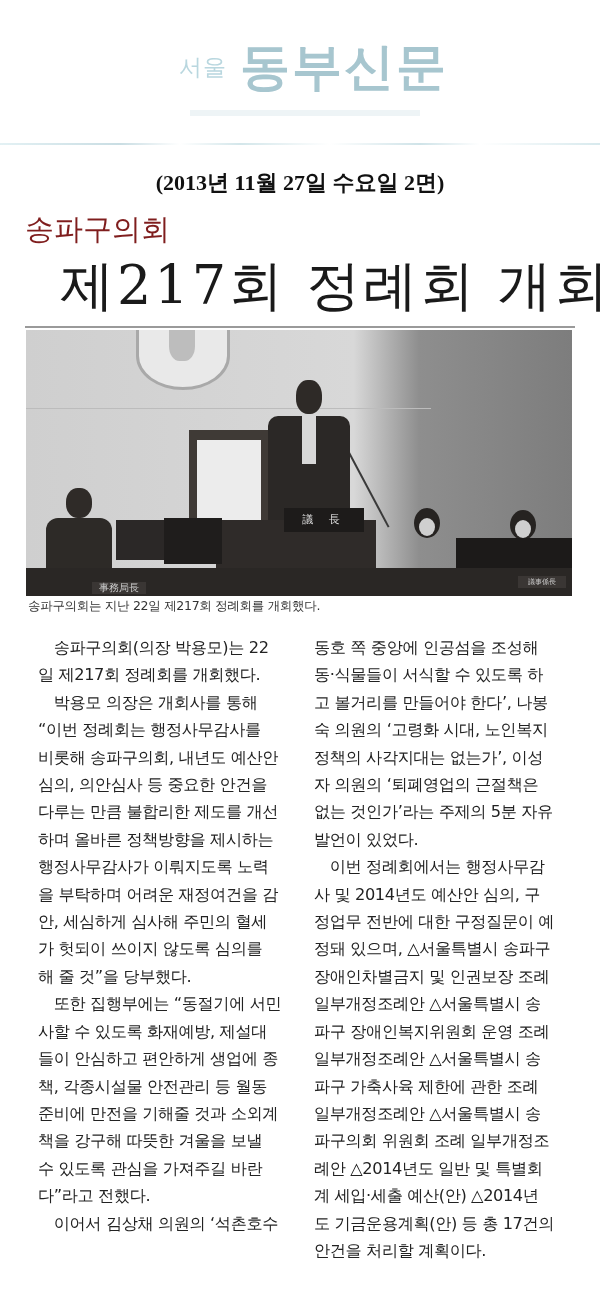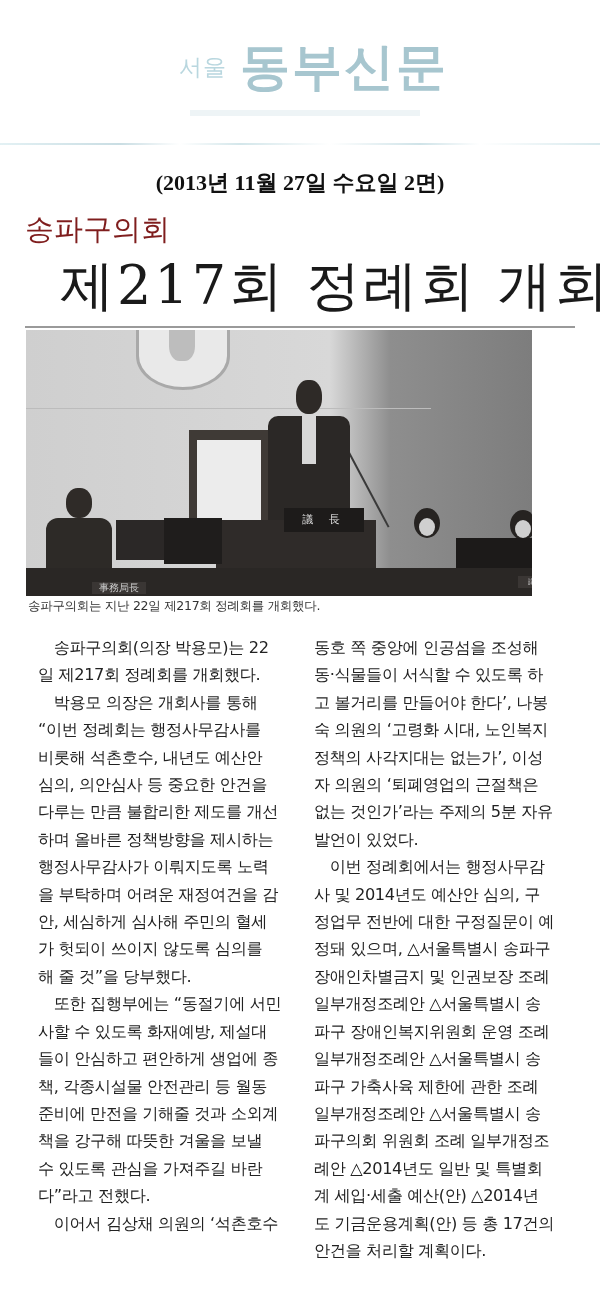--- a/index.html
+++ b/index.html
@@ -10,21 +10,21 @@
   .mast-big { position:absolute; left:240px; top:34px; font-size:50px; font-weight:bold; color:#a7c6cf; letter-spacing:2px; }
   .mast-sub { position:absolute; left:190px; top:110px; width:230px; height:6px; background:#eef4f6; }
   .mast-rule { position:absolute; left:0; top:143px; width:600px; height:2px;
                background:linear-gradient(90deg,#e3f1f4 0%,#c9dde3 20%,#fff 30%,#d3e6ea 40%,#fff 55%,#cfe3e8 70%,#fff 80%,#d7e9ed 100%); }
   .date-line { position:absolute; left:0; top:168px; width:600px; text-align:center;
                font-family:Liberation Serif, serif; font-weight:bold; font-size:22px; color:#111; }
   .kicker { position:absolute; left:25px; top:210px; font-size:29px; color:#7f1d1d; }
   .headline { position:absolute; left:60px; top:250px; font-family:"DejaVu Serif", serif;
               font-size:54px; color:#1a1a1a; letter-spacing:3px; white-space:nowrap; }
   .head-rule { position:absolute; left:25px; top:326px; width:550px; height:2px; background:#9a9a9a; }
-  .photo { position:absolute; left:26px; top:330px; width:506px; height:266px; overflow:hidden;
+  .photo { position:absolute; left:26px; top:330px; width:546px; height:266px; overflow:hidden;
            background:linear-gradient(90deg,#cfcfcf 0%,#d8d8d8 60%,#8e8e8e 72%,#7d7d7d 100%); }
   .photo .wall-line { position:absolute; left:0; top:78px; width:405px; height:1px; background:#bcbcbc; }
   .photo .emblem { position:absolute; left:110px; top:-8px; width:88px; height:62px; border-radius:0 0 50% 50%;
                    background:#e9e9e9; border:3px solid #a9a9a9; }
   .photo .emblem-inner { position:absolute; left:30px; top:0; width:26px; height:36px; background:#bdbdbd; border-radius:0 0 40% 40%; }
   .photo .chair { position:absolute; left:163px; top:100px; width:80px; height:110px; background:#3f3a36; }
   .photo .chair-pad { position:absolute; left:8px; top:10px; width:64px; height:90px; background:#ececec; }
   .photo .speaker { position:absolute; left:242px; top:50px; width:82px; height:140px; }
   .photo .speaker-head { position:absolute; left:28px; top:0; width:26px; height:34px; border-radius:45%; background:#2e2a27; }
   .photo .speaker-body { position:absolute; left:0; top:36px; width:82px; height:110px; background:#2b2826; border-radius:10px 10px 0 0; }
@@ -104,21 +104,21 @@
   <div class="plate-right">議事係長</div>
 </div>
 
 <div class="caption">송파구의회는 지난 22일 제217회 정례회를 개회했다.</div>
 
 <div class="col col-left" id="col0">
     <span class="line">　송파구의회(의장 박용모)는 22</span>
     <span class="line">일 제217회 정례회를 개회했다.</span>
     <span class="line">　박용모 의장은 개회사를 통해</span>
     <span class="line">“이번 정례회는 행정사무감사를</span>
-    <span class="line">비롯해 석촌호수, 내년도 예산안</span>
+    <span class="line">비롯해 송파구의회, 내년도 예산안</span>
     <span class="line">심의, 의안심사 등 중요한 안건을</span>
     <span class="line">다루는 만큼 불합리한 제도를 개선</span>
     <span class="line">하며 올바른 정책방향을 제시하는</span>
     <span class="line">행정사무감사가 이뤄지도록 노력</span>
     <span class="line">을 부탁하며 어려운 재정여건을 감</span>
     <span class="line">안, 세심하게 심사해 주민의 혈세</span>
     <span class="line">가 헛되이 쓰이지 않도록 심의를</span>
     <span class="line">해 줄 것”을 당부했다.</span>
     <span class="line">　또한 집행부에는 “동절기에 서민</span>
     <span class="line">사할 수 있도록 화재예방, 제설대</span>

